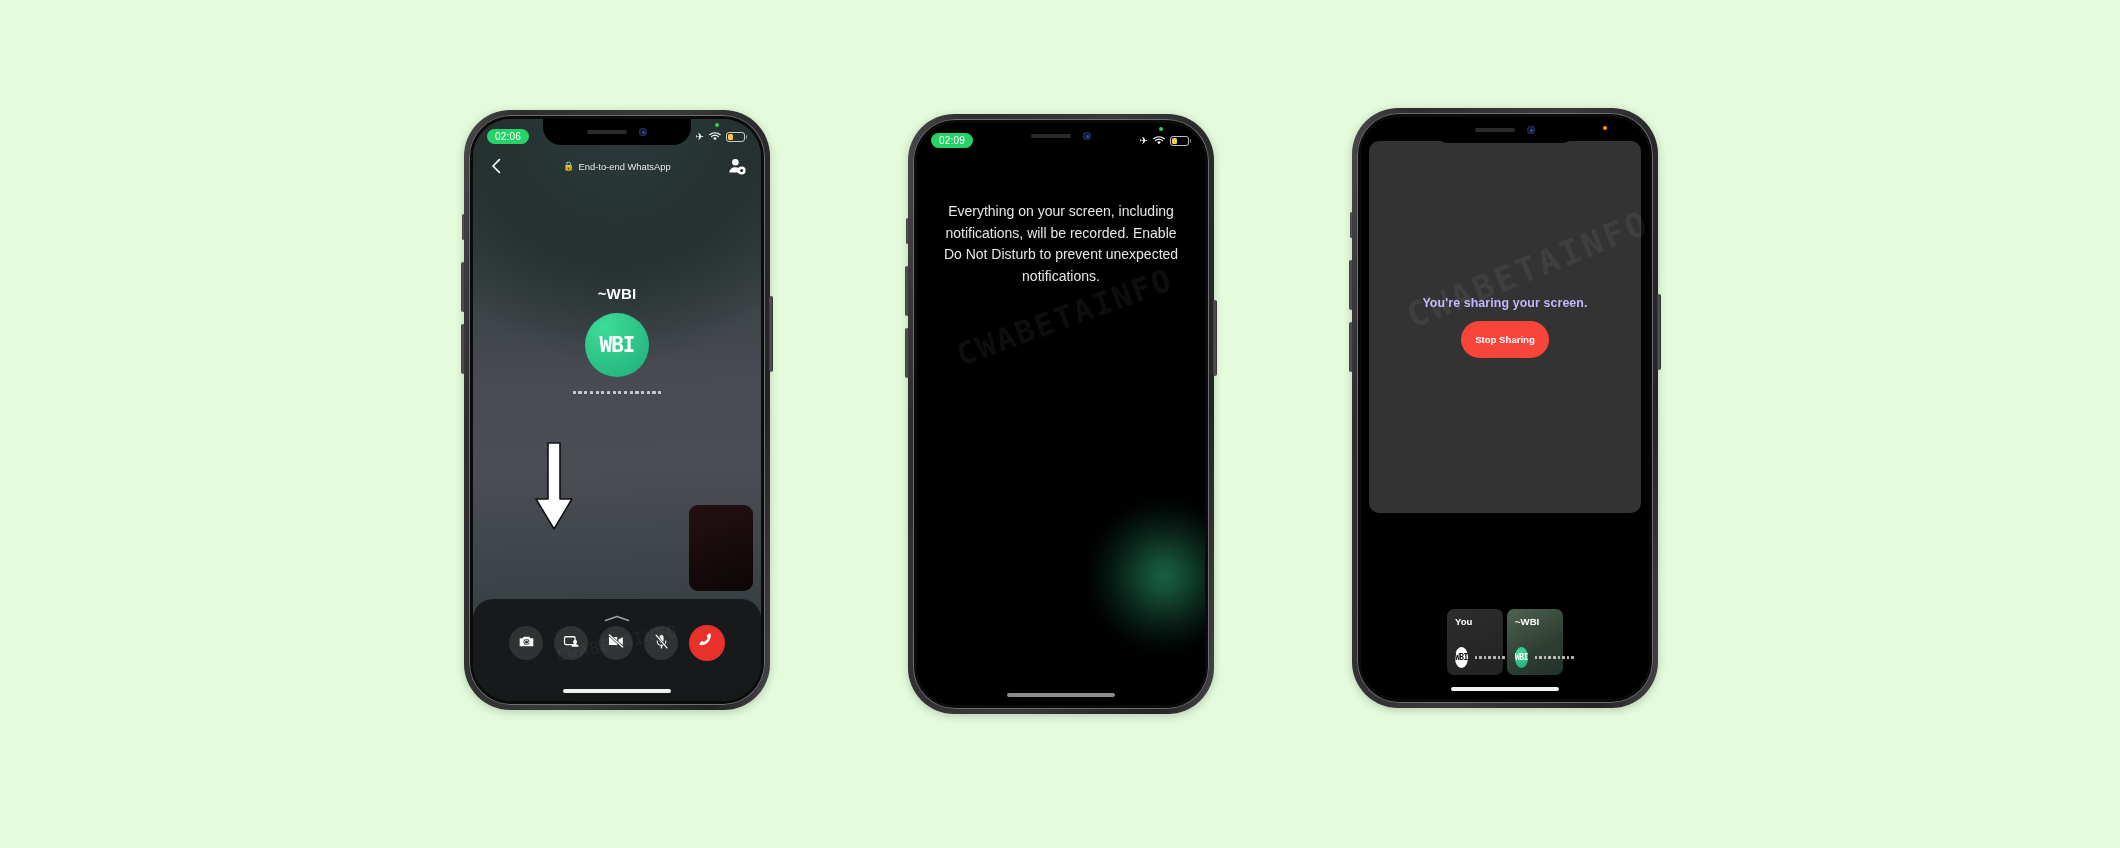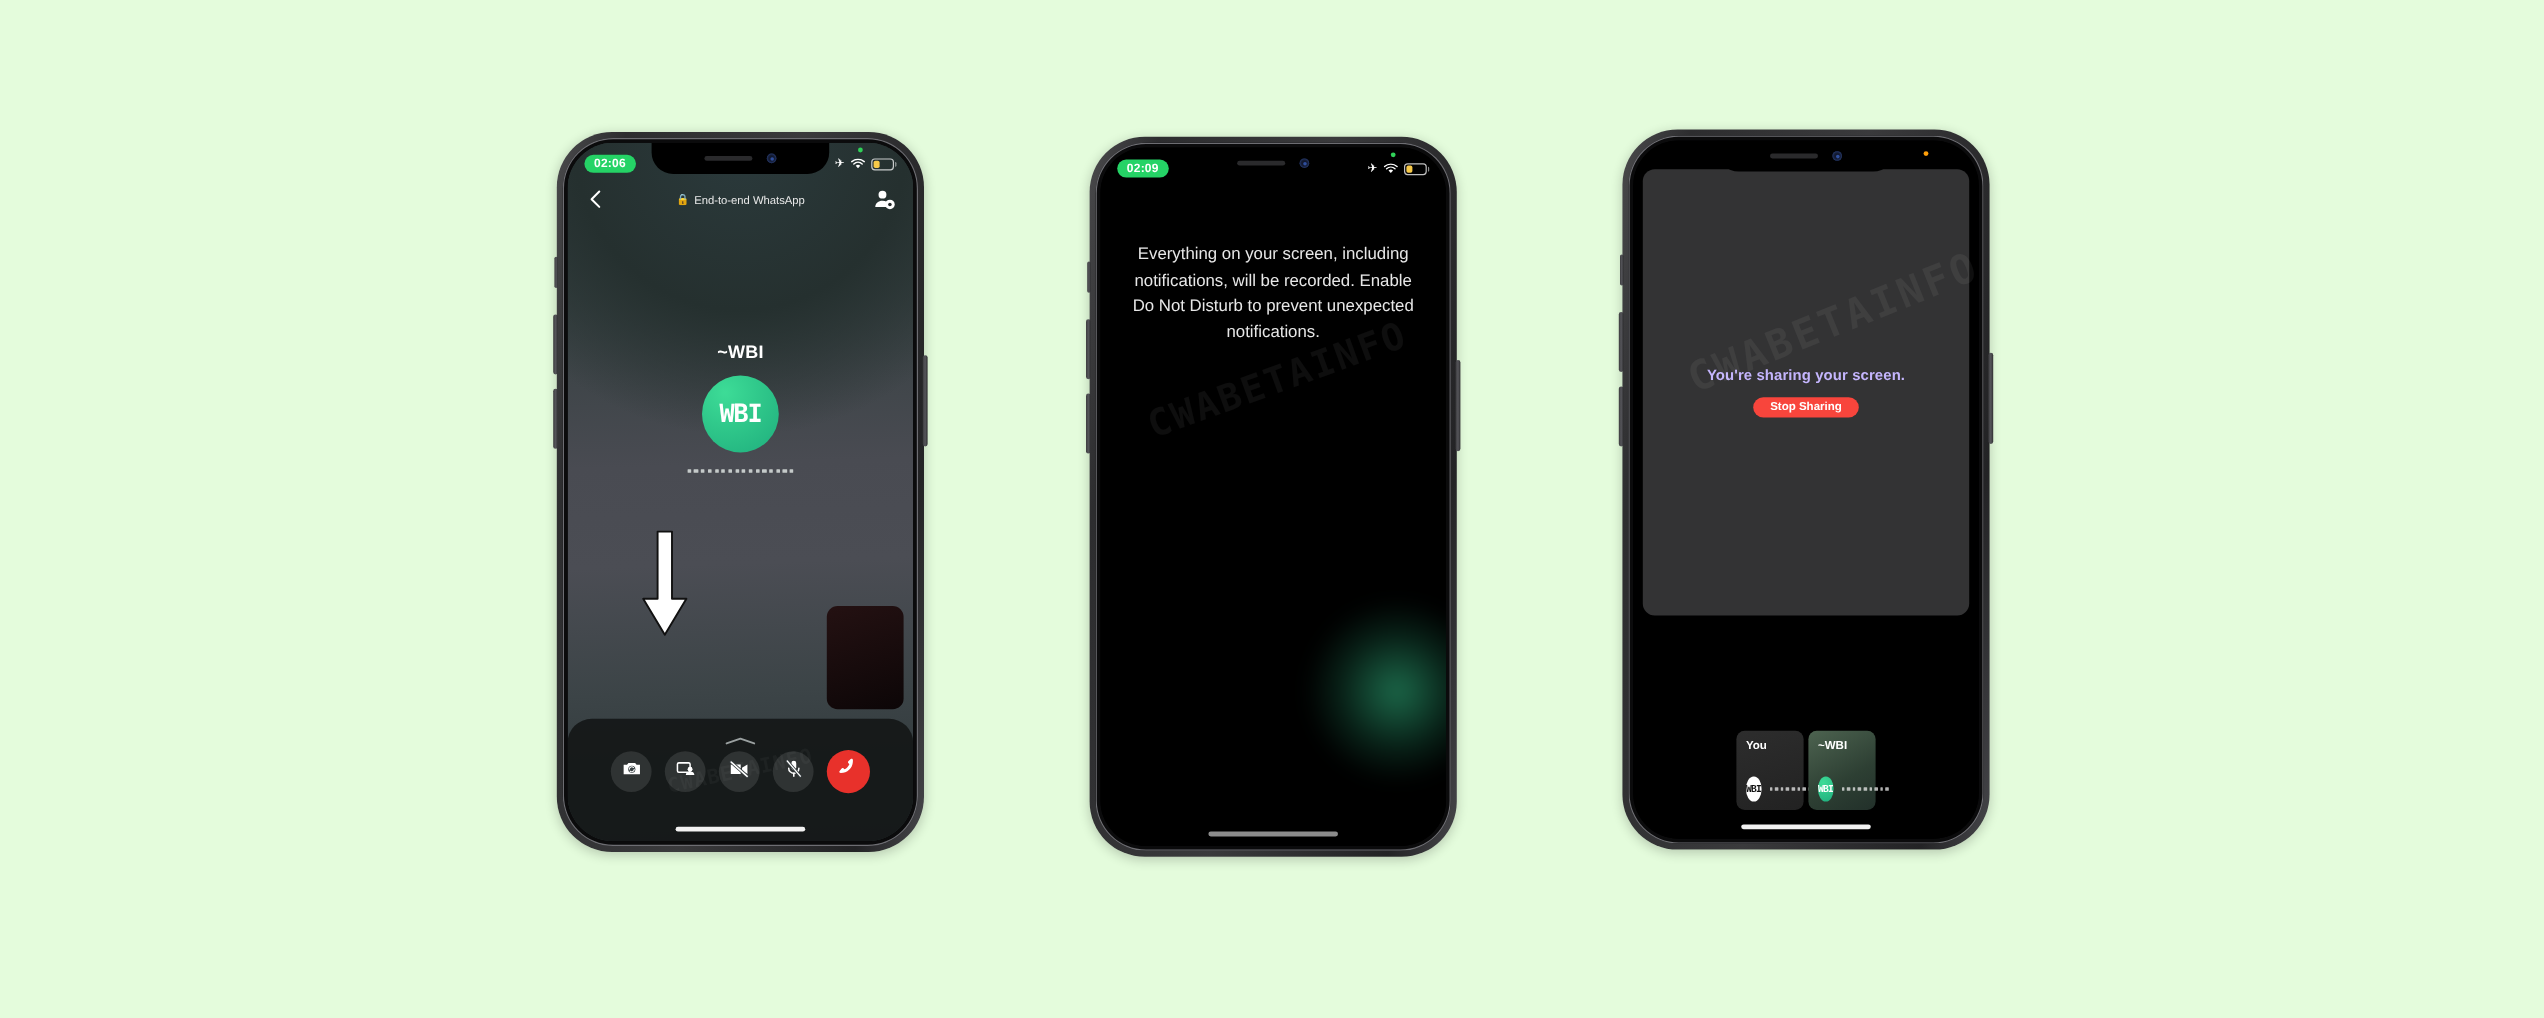--- a/index.html
+++ b/index.html
@@ -63,21 +63,21 @@
 
   
   .statusbar {
     position: absolute; top: 0; left: 0; right: 0; height: 30px;
     display: flex; align-items: center; justify-content: space-between;
     padding: 5px 16px 0 14px;
     z-index: 45; color: #fff;
   }
   .time-pill {
     background: #25d366; color: #fff;
-    font-size: 10px; font-weight: bold;
+    font-size: 10px; font-weight: normal;
     padding: 2px 8px; border-radius: 9px; letter-spacing: .2px;
   }
   .status-right { display: flex; align-items: center; gap: 5px; position: relative; }
   .rec-dot { position:absolute; top:-9px; right:26px; width:4px; height:4px; border-radius:50%; background:#30d158; }
   .rec-dot.orange { background:#ff9f0a; }
   .ico-plane { font-size: 10px; line-height: 1; }
   .ico-wifi svg { display:block; }
   .battery {
     width: 19px; height: 10px; border: 1.2px solid rgba(255,255,255,.75);
     border-radius: 3px; position: relative; padding: 1px;
@@ -212,21 +212,21 @@
   .p3-bg { position: absolute; inset: 0; background: #000; }
   .share-surface {
     position: absolute; top: 24px; left: 8px; right: 8px; height: 372px;
     border-radius: 10px; background: #333334;
     display: flex; flex-direction: column; align-items: center; justify-content: center;
   }
   .share-msg { color: #c4b5fd; font-size: 12.4px; font-weight: bold; letter-spacing: .1px; }
   .stop-btn {
     margin-top: 11px; background: #f8453c; color: #fff;
     font-size: 9.6px; font-weight: bold;
-    padding: 3px 14px; border-radius: 20px; border: 0; cursor: pointer;
+    padding: 13px 14px; border-radius: 20px; border: 0; cursor: pointer;
     font-family: "Liberation Sans", sans-serif;
   }
   .wm3 {
     position: absolute; top: 108px; left: 30px;
     font-family: "DejaVu Sans Mono", monospace; font-weight: bold; font-size: 34px;
     letter-spacing: 3px; color: rgba(255,255,255,.06);
     transform: rotate(-22deg); pointer-events: none; white-space: nowrap;
   }
   .tiles {
     position: absolute; bottom: 24px; left: 0; right: 0;

